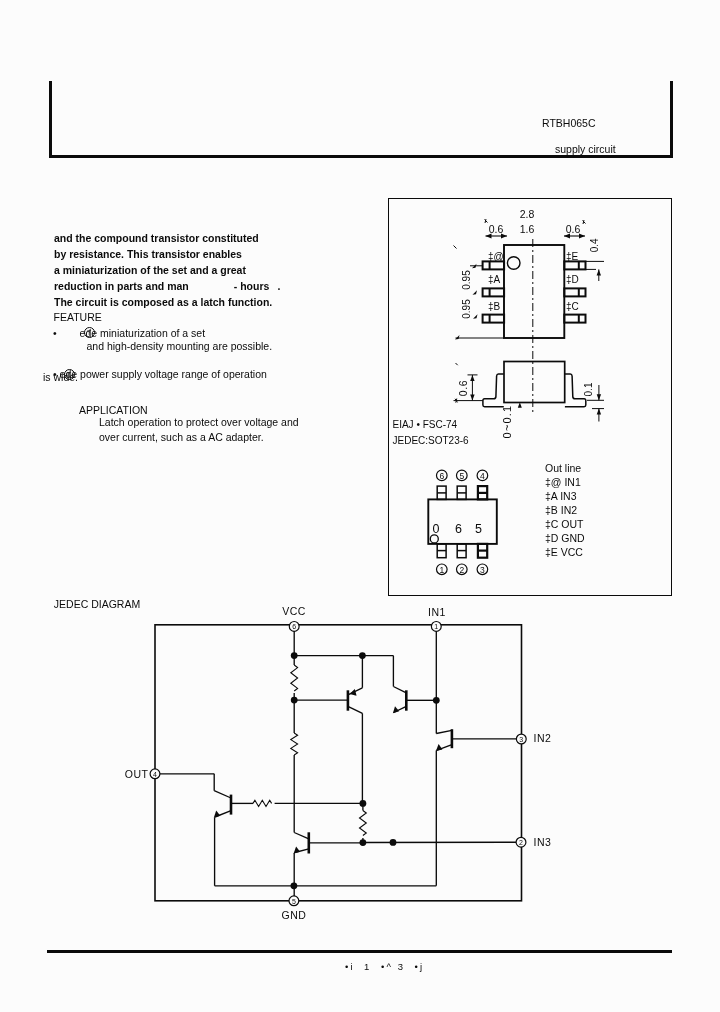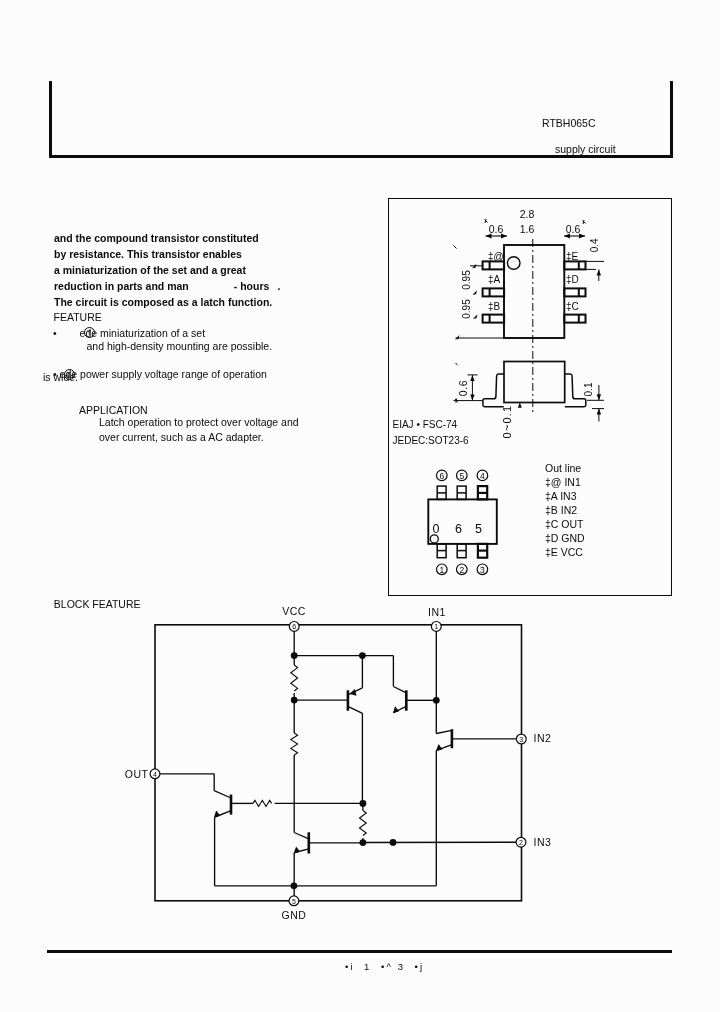--- a/index.html
+++ b/index.html
@@ -265,21 +265,21 @@
 
   <text x="545" y="514" font-size="10.5" stroke="none" fill="#0b0b0b">‡B IN2</text>
 
   <text x="545" y="528" font-size="10.5" stroke="none" fill="#0b0b0b">‡C OUT</text>
 
   <text x="545" y="542" font-size="10.5" stroke="none" fill="#0b0b0b">‡D GND</text>
 
   <text x="545" y="556" font-size="10.5" stroke="none" fill="#0b0b0b">‡E VCC</text>
 </svg>
 
-<div class="txt" style="left:53.8px;top:597.2px;">BLOCK FEATURE</div>
+<div class="txt" style="left:53.8px;top:597.2px;">JEDEC DIAGRAM</div>
 
 <svg class="abs" style="left:100px;top:585px;" width="460" height="350" viewBox="100 585 460 350" fill="none" stroke="#0b0b0b" stroke-width="1.35">
 
   <rect x="155" y="624.8" width="366.5" height="276" stroke-width="1.6"></rect>
 
   <g>
     <line x1="294.2" y1="631" x2="294.2" y2="665"></line>
     <line x1="294.2" y1="693" x2="294.2" y2="733"></line>
   </g>
 

